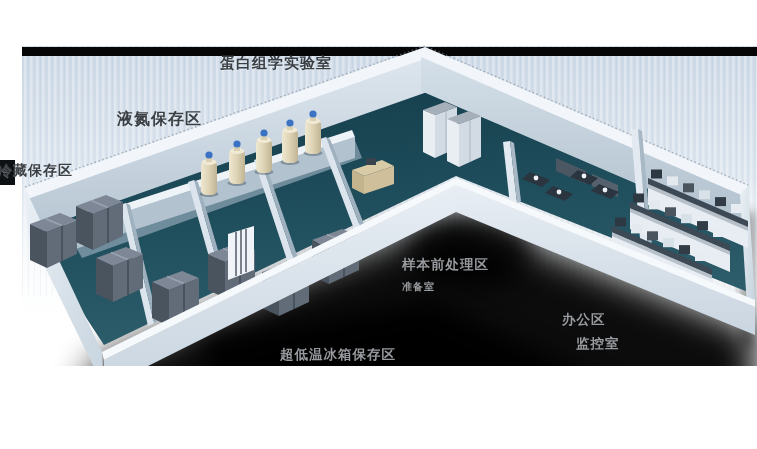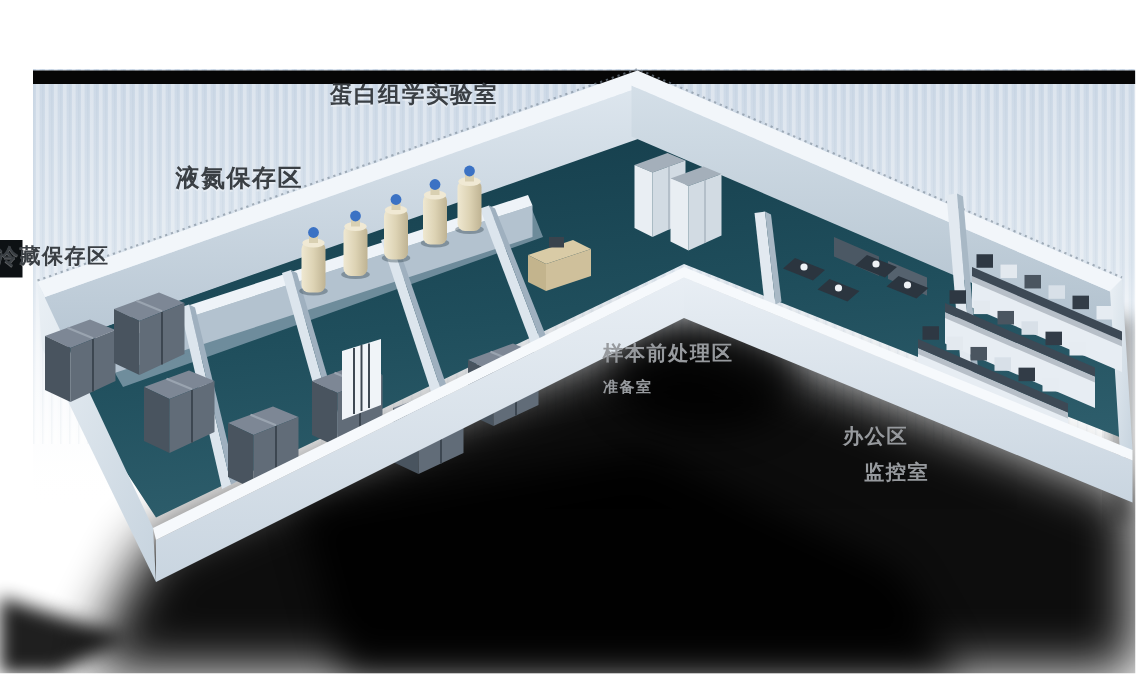--- a/index.html
+++ b/index.html
@@ -1,26 +1,26 @@
 <!DOCTYPE html>
 <html><head>
 <meta charset="utf-8">
 <style>
   html,body{margin:0;padding:0;background:#ffffff;}
   .stage{
-    position:relative;width:757px;height:449px;overflow:hidden;background:#ffffff;
+    position:relative;width:757px;height:366px;overflow:hidden;background:#ffffff;
     font-family:"Liberation Sans","DejaVu Sans",sans-serif;
   }
   .stage svg{position:absolute;left:0;top:0;}
   .room-label{
     position:absolute;font-weight:bold;white-space:nowrap;letter-spacing:1px;
     pointer-events:none;
   }
   .room-label.dark{color:#3a3f44;text-shadow:0 1px 0 rgba(255,255,255,.35);}
-  .room-label.light{color:#979a9e;}
+  .room-label.light{color:#979a9e;margin-top:29px;}
 </style>
 </head>
 <body>
 
 <div class="stage">
 
 <svg width="757" height="449" viewBox="0 0 757 449">
   <defs>
     <linearGradient id="bgGrad" x1="0" y1="0" x2="0" y2="1">
       <stop offset="0" stop-color="#ccd8e6"></stop>
@@ -232,14 +232,15 @@
   </g>
 </svg>
 
 <div class="room-label dark" style="left:220px;top:54px;font-size:15px;">蛋白组学实验室</div>
 <div class="room-label dark" style="left:117px;top:109px;font-size:16px;">液氮保存区</div>
 <div class="room-label dark" style="left:-2px;top:162px;font-size:14px;">冷藏保存区</div>
 <div class="room-label light" style="left:402px;top:227px;font-size:13.5px;">样本前处理区</div>
 <div class="room-label light" style="left:402px;top:251px;font-size:10px;">准备室</div>
 <div class="room-label light" style="left:562px;top:282px;font-size:13.5px;text-align:center;">办公区</div>
 <div class="room-label light" style="left:576px;top:306px;font-size:13.5px;">监控室</div>
+<div class="room-label light" style="left:280px;top:317px;font-size:13.5px;">超低温冰箱保存区</div>
 
 </div>
 
 </body></html>

